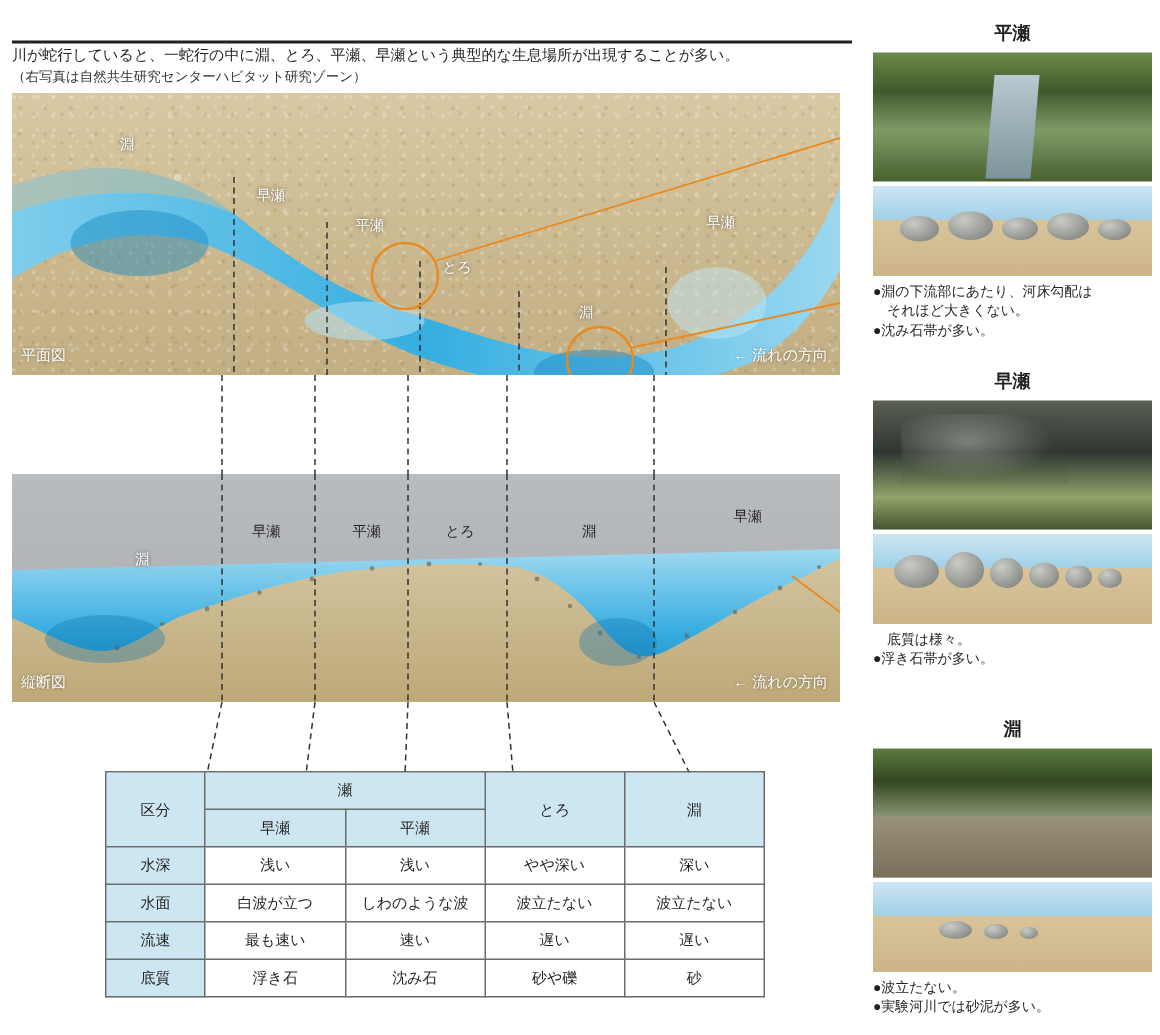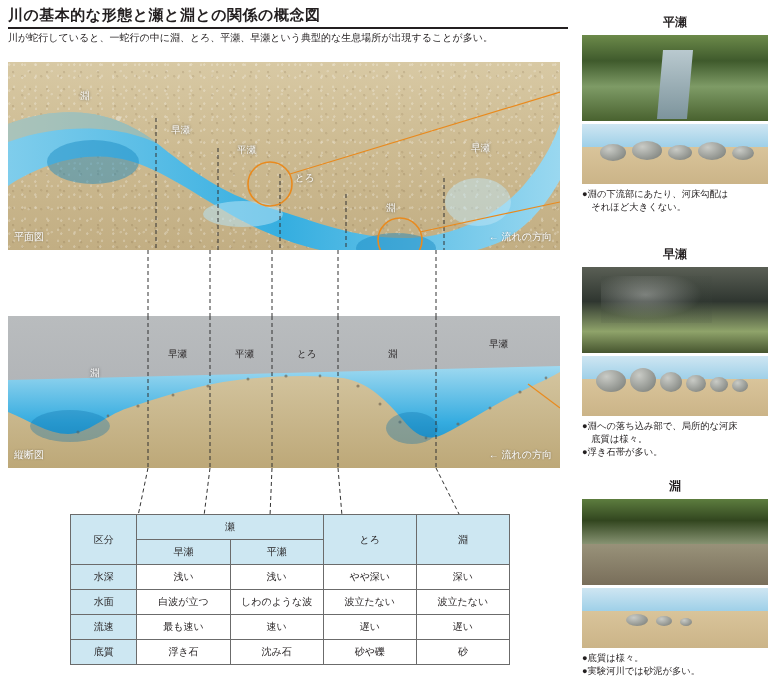--- a/index.html
+++ b/index.html
@@ -98,23 +98,23 @@
   .il-water{position:absolute;left:0;top:0;width:100%;height:100%;
     background:linear-gradient(180deg,#cfe6f2 0%, #9fd0e8 38%, #d9c49a 38%, #cbb488 100%);}
   .stone{position:absolute;border-radius:50%;
     background:radial-gradient(ellipse at 35% 30%, #c9cbc6, #8e918c 70%, #70736e 100%);}
 </style>
 </head>
 <body>
 
 <div class="root">
 
-  <div class="title">川の基本的な形態と瀬と淵との関係の概念図</div>
   <div class="title-rule"></div>
   <div class="subtitle">川が蛇行していると、一蛇行の中に淵、とろ、平瀬、早瀬という典型的な生息場所が出現することが多い。</div>
+  <div class="subtitle2">（右写真は自然共生研究センターハビタット研究ゾーン）</div>
 
   <div class="panel" id="planview">
     <div class="grain"></div>
 
     <svg width="552" height="188" style="position:absolute;left:0;top:0">
       <defs>
         <linearGradient id="wgrad" x1="0" y1="0" x2="0" y2="1">
           <stop offset="0%" stop-color="#bfe6f6"></stop>
           <stop offset="35%" stop-color="#62c2e8"></stop>
           <stop offset="100%" stop-color="#1f9ed4"></stop>
@@ -317,50 +317,50 @@
       <div class="il-water"></div>
       <div class="stone" style="left:18px;top:20px;width:26px;height:17px"></div>
       <div class="stone" style="left:50px;top:17px;width:30px;height:19px"></div>
       <div class="stone" style="left:86px;top:21px;width:24px;height:15px"></div>
       <div class="stone" style="left:116px;top:18px;width:28px;height:18px"></div>
       <div class="stone" style="left:150px;top:22px;width:22px;height:14px"></div>
     </div>
     <div class="bullets">
       <div>●淵の下流部にあたり、河床勾配は</div>
       <div>　それほど大きくない。</div>
+      <div>●沈み石帯が多い。</div>
     </div>
   </div>
 
   <div class="rcol" style="top:246px">
     <div class="rtitle">早瀬</div>
     <div class="photo ph-b"></div>
     <div class="illus">
       <div class="il-water"></div>
       <div class="stone" style="left:14px;top:14px;width:30px;height:22px"></div>
       <div class="stone" style="left:48px;top:12px;width:26px;height:24px"></div>
       <div class="stone" style="left:78px;top:16px;width:22px;height:20px"></div>
       <div class="stone" style="left:104px;top:19px;width:20px;height:17px"></div>
       <div class="stone" style="left:128px;top:21px;width:18px;height:15px"></div>
       <div class="stone" style="left:150px;top:23px;width:16px;height:13px"></div>
     </div>
     <div class="bullets">
-      <div>●淵への落ち込み部で、局所的な河床</div>
       <div>　底質は様々。</div>
       <div>●浮き石帯が多い。</div>
     </div>
   </div>
 
   <div class="rcol" style="top:478px">
     <div class="rtitle">淵</div>
     <div class="photo ph-c"></div>
     <div class="illus">
       <div class="il-water"></div>
       <div class="stone" style="left:44px;top:26px;width:22px;height:12px"></div>
       <div class="stone" style="left:74px;top:28px;width:16px;height:10px"></div>
       <div class="stone" style="left:98px;top:30px;width:12px;height:8px"></div>
     </div>
     <div class="bullets">
-      <div>●底質は様々。</div>
+      <div>●波立たない。</div>
       <div>●実験河川では砂泥が多い。</div>
     </div>
   </div>
 
 </div>
 
 </body></html>

